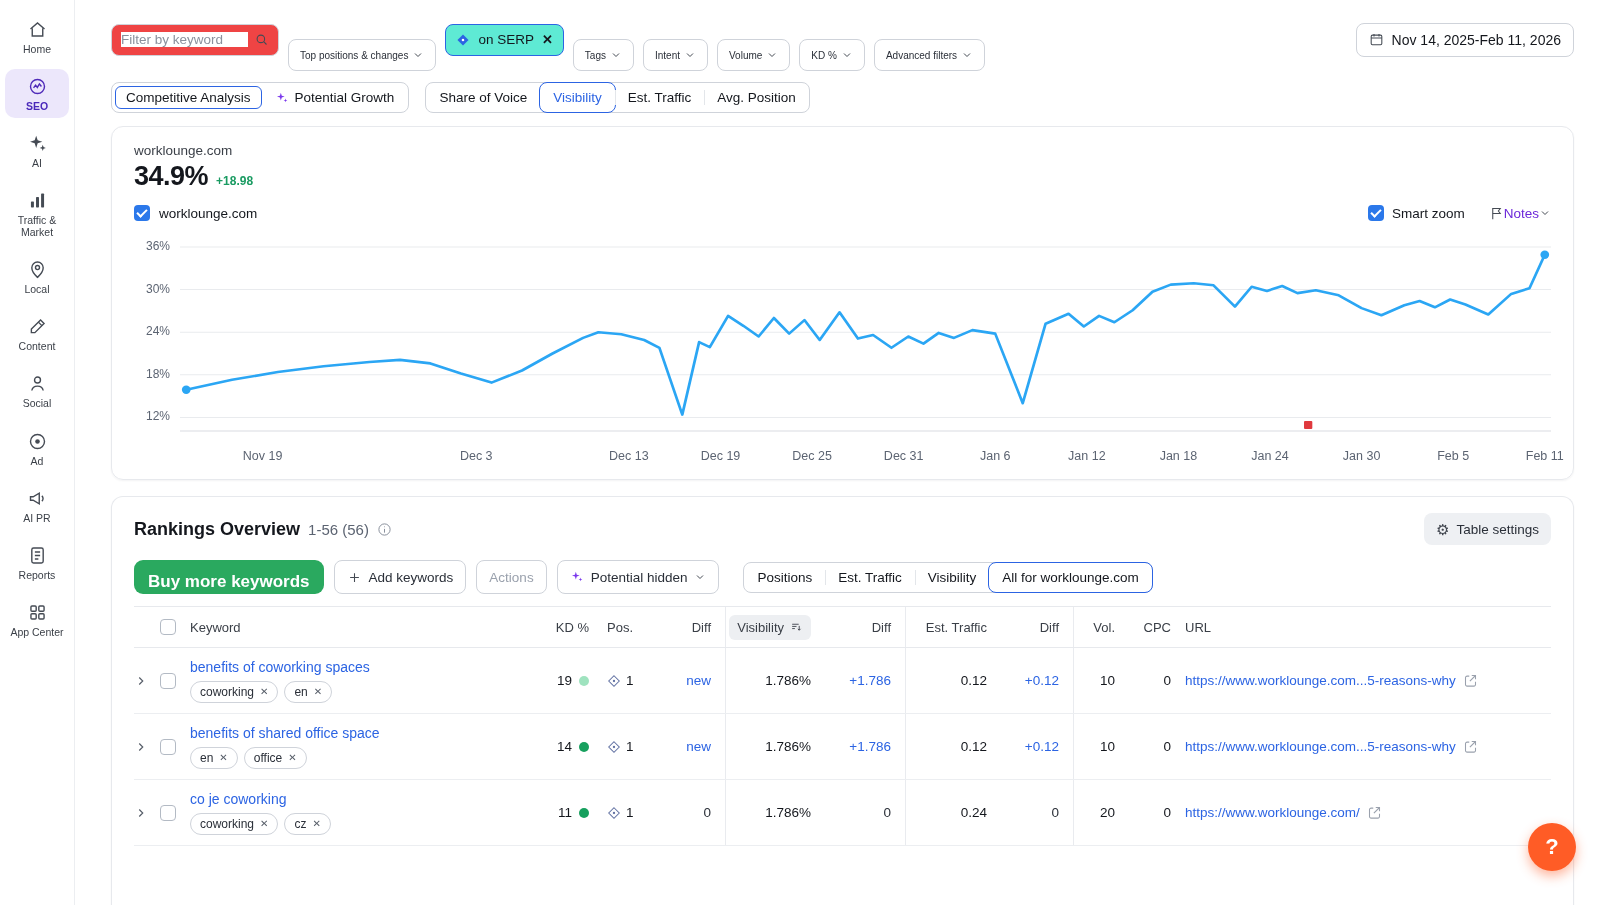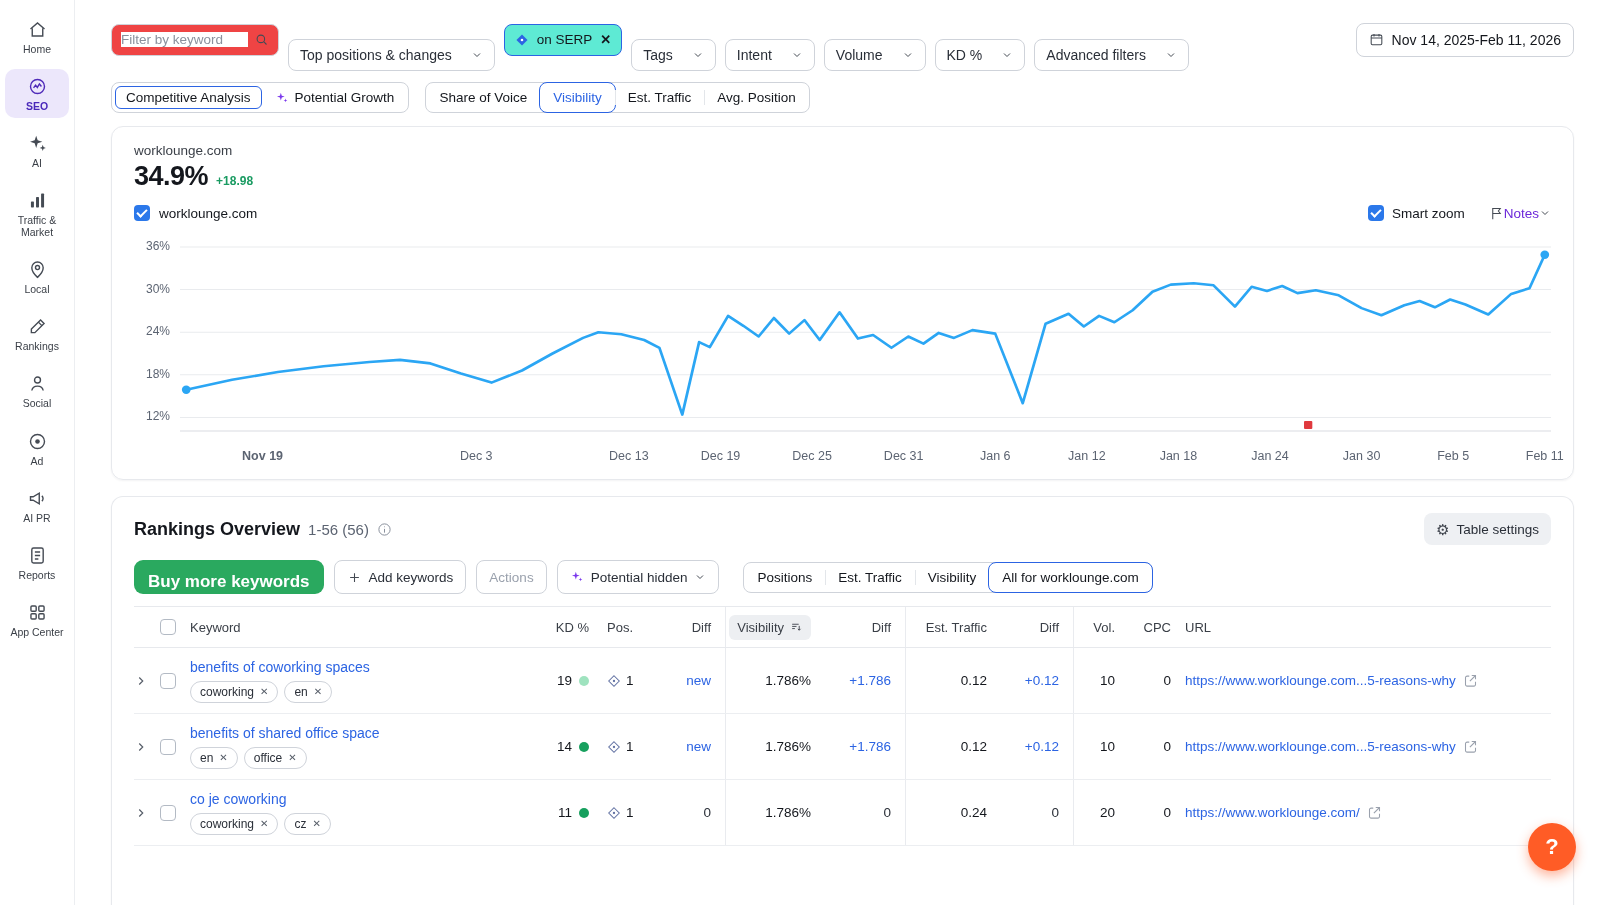--- a/index.html
+++ b/index.html
@@ -22,21 +22,21 @@
 
   
   .main { flex:1; min-width:0; display:flex; flex-direction:column; padding:8px 26px 0 36px; position:relative; }
 
   .topbar { display:flex; align-items:center; gap:9px; }
   .search-box { width:168px; height:32px; border:1px solid #cfd3da; border-radius:8px;
                 display:flex; align-items:center; padding:0 9px; gap:6px; background:#ef4444; }
   .search-box input { border:0; outline:0; flex:1; min-width:0; font-size:13.5px; color:#2a2f38; font-family:inherit; }
   .search-box input::placeholder { color:#8a919d; }
   .drop { height:32px; border:1px solid #cfd3da; border-radius:8px; display:flex; align-items:center;
-          gap:19px; padding:0 11px; font-size:14px; color:#2a2f38;margin-top:31px; }
+          gap:4px; padding:0 11px; font-size:10px; color:#2a2f38;margin-top:31px; }
   .chev { width:12px; height:12px; stroke:#454b54; fill:none; stroke-width:2; }
   .serp-chip { height:32px; border:1px solid #2c64e3; background:#5eead4; border-radius:8px;
                display:flex; align-items:center; gap:8px; padding:0 10px; font-size:13.5px; color:#14171d; }
   .serp-x { font-size:13px; color:#14171d; font-weight:bold; cursor:pointer; }
   .date-btn { margin-left:auto; height:34px; border:1px solid #cfd3da; border-radius:8px;
               display:flex; align-items:center; gap:8px; padding:0 12px; font-size:14px; color:#14171d; }
   .ic14 { width:15px; height:15px; stroke:#454b54; fill:none; stroke-width:1.7; }
 
   
   .tabsrow { display:flex; gap:16px; margin-top:11px; align-items:flex-start; }
@@ -162,21 +162,21 @@
         <path d="M12 21s-6.5-6-6.5-11a6.5 6.5 0 0 1 13 0c0 5-6.5 11-6.5 11z"></path>
         <circle cx="12" cy="9.8" r="2.3"></circle>
       </svg>
     <span class="nav-label">Local</span>
   </div>
   <div class="nav-item">
     <svg class="nav-ic" viewBox="0 0 24 24">
         <path d="M15.5 4.5l4 4L9 19H5v-4z"></path>
         <path d="M13 7l4 4"></path>
       </svg>
-    <span class="nav-label">Rankings</span>
+    <span class="nav-label">Content</span>
   </div>
   <div class="nav-item">
     <svg class="nav-ic" viewBox="0 0 24 24">
         <circle cx="12" cy="8" r="3.4"></circle>
         <path d="M5.5 20c.6-3.4 3.3-5 6.5-5s5.9 1.6 6.5 5"></path>
       </svg>
     <span class="nav-label">Social</span>
   </div>
   <div class="nav-item">
     <svg class="nav-ic" viewBox="0 0 24 24">
@@ -335,21 +335,21 @@
             <line x1="0" x2="1320" y1="97.19999999999999" y2="97.19999999999999" stroke="#e9ebee" stroke-width="1"></line>
             <line x1="0" x2="1320" y1="139.8" y2="139.8" stroke="#e9ebee" stroke-width="1"></line>
             <line x1="0" x2="1320" y1="182.39999999999998" y2="182.39999999999998" stroke="#e9ebee" stroke-width="1"></line>
             <line x1="0" x2="1320" y1="196" y2="196" stroke="#d9dce1" stroke-width="1"></line>
             <polyline points="6.0,154.7 50.1,144.8 94.2,137.0 138.3,131.3 182.4,127.0 211.8,124.9 241.1,128.4 270.5,138.4 299.9,147.6 329.3,135.5 358.7,118.5 388.1,102.9 402.8,97.2 424.9,99.3 446.9,105.0 461.6,112.8 483.6,179.6 499.8,107.1 510.1,112.1 527.7,80.9 542.4,90.8 557.1,101.5 571.8,83.0 586.5,98.6 601.2,85.1 615.9,105.0 635.0,77.3 652.7,103.6 667.3,100.0 685.0,112.8 701.2,101.5 715.8,108.6 730.5,97.9 745.2,102.9 762.9,95.1 784.9,98.6 811.4,168.2 833.4,88.7 855.5,78.7 870.2,91.5 884.9,80.9 899.6,87.3 917.2,75.2 936.3,56.7 953.9,49.6 976.0,48.2 995.1,50.3 1015.7,71.6 1031.8,51.8 1046.5,56.0 1061.2,51.0 1075.9,58.1 1093.6,55.3 1115.6,60.3 1137.6,73.1 1156.7,80.2 1178.8,70.2 1193.5,66.0 1208.2,72.3 1222.9,64.5 1237.6,69.5 1259.6,79.5 1281.7,58.9 1299.3,53.2 1314.0,19.8" fill="none" stroke="#2ba6f4" stroke-width="2.6" stroke-linejoin="round" stroke-linecap="round"></polyline>
             <circle cx="6" cy="154.71" r="4.2" fill="#2ba6f4"></circle>
             <circle cx="1314" cy="19.81000000000001" r="4.2" fill="#2ba6f4"></circle>
             <rect x="1082.2022471910113" y="186" width="8" height="8" rx="1" fill="#e0393e"></rect>
           </svg>
         <div class="xlabels" id="xlabels">
-            <div class="xtick" style="left: 6.02145%; font-weight: bold;">Nov 19</div>
+            <div class="xtick" style="left: 6.02145%;">Nov 19</div>
             <div class="xtick" style="left: 21.6088%;">Dec 3</div>
             <div class="xtick" style="left: 32.7426%;">Dec 13</div>
             <div class="xtick" style="left: 39.4229%;">Dec 19</div>
             <div class="xtick" style="left: 46.1032%;">Dec 25</div>
             <div class="xtick" style="left: 52.7835%;">Dec 31</div>
             <div class="xtick" style="left: 59.4637%;">Jan 6</div>
             <div class="xtick" style="left: 66.144%;">Jan 12</div>
             <div class="xtick" style="left: 72.8243%;">Jan 18</div>
             <div class="xtick" style="left: 79.5046%;">Jan 24</div>
             <div class="xtick" style="left: 86.1849%;">Jan 30</div>

